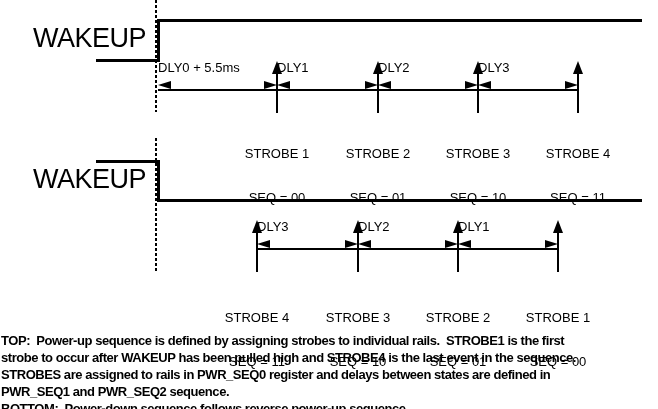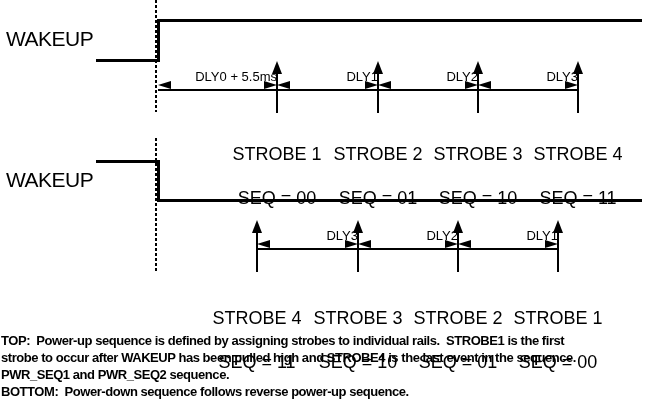--- a/index.html
+++ b/index.html
@@ -11,45 +11,46 @@
   }
   
   .trace { position:absolute; background:#000; }
   
   .dashline {
     position:absolute; width:2px;
     background:repeating-linear-gradient(to bottom, #000 0 3px, transparent 3px 5px);
   }
   
   .sig-label {
-    position:absolute; font-size:21px; line-height:21px; letter-spacing:-0.5px;
+    position:absolute; font-size:27px; line-height:21px; letter-spacing:-0.5px;
     white-space:nowrap;
+    margin-left:27px;
   }
   
   .mseg { position:absolute; height:28px; }
   .mline { position:absolute; left:0; right:0; bottom:0; height:2px; background:#000; }
   .mlabel {
-    position:absolute; left:0; right:0; bottom:8px; text-align:right;
+    position:absolute; left:0; right:0; bottom:17px; text-align:left;
     font-size:13px; line-height:13px; white-space:nowrap;
   }
   .ah { position:absolute; width:0; height:0; top:18px; }
   .ah-left  { left:0;  border-top:4.5px solid transparent; border-bottom:4.5px solid transparent; border-right:13px solid #000; }
   .ah-right { right:0; border-top:4.5px solid transparent; border-bottom:4.5px solid transparent; border-left:13px solid #000; }
   
   .strobe { position:absolute; width:12px; }
   .strobe .tri {
     width:0; height:0; margin:0 auto;
     border-left:5px solid transparent; border-right:5px solid transparent;
     border-bottom:13px solid #000;
   }
   .strobe .stem { width:2px; height:39px; margin:0 auto; background:#000; }
   
   .strobe-label {
     position:absolute; width:110px; text-align:center;
-    font-size:18px; line-height:14.5px; white-space:pre-wrap;
+    font-size:13px; line-height:14.5px; white-space:pre-wrap;
   }
   
   .caption { position:absolute; left:1px; top:332px; width:657px; }
   .caption div {
     font-size:13px; font-weight:bold; line-height:17px;
     letter-spacing:-0.45px; white-space:pre-wrap;
   }
 </style>
 </head>
 <body>
@@ -180,17 +181,18 @@
     <div>SEQ = 01</div>
   </div>
   <div class="strobe-label" style="left:503px; top:282px;">
     <div>STROBE 1</div>
     <div>SEQ = 00</div>
   </div>
 
   <div class="caption">
     <div>TOP:  Power-up sequence is defined by assigning strobes to individual rails.  STROBE1 is the first</div>
     <div>strobe to occur after WAKEUP has been pulled high and STROBE4 is the last event in the sequence.</div>
+    <div>STROBES are assigned to rails in PWR_SEQ0 register and delays between states are defined in</div>
     <div>PWR_SEQ1 and PWR_SEQ2 sequence.</div>
     <div>BOTTOM:  Power-down sequence follows reverse power-up sequence.</div>
   </div>
 
 </div>
 
 </body></html>

